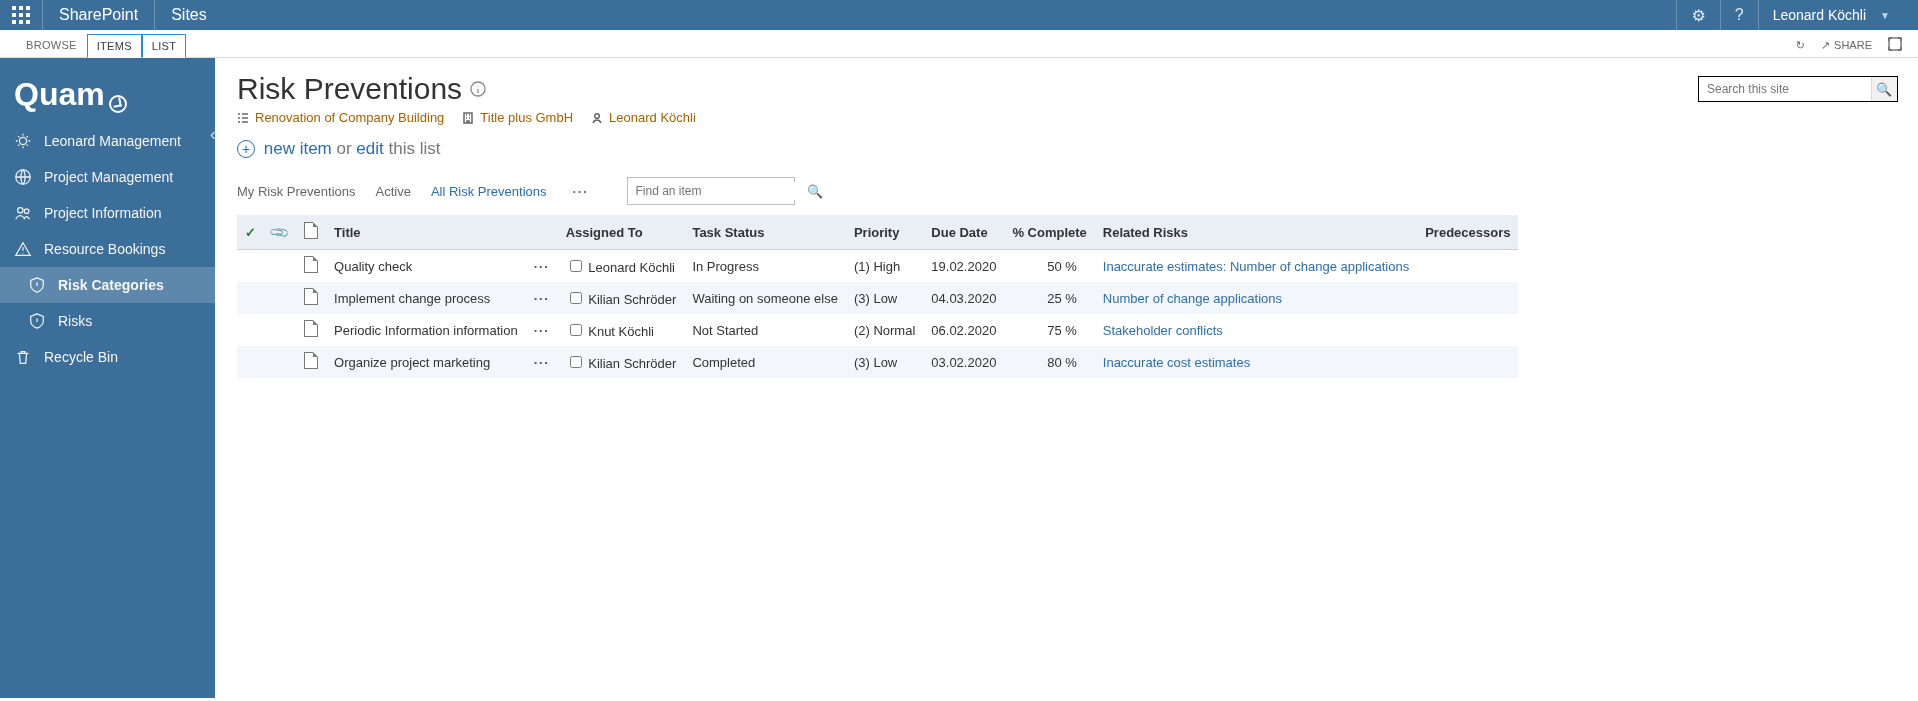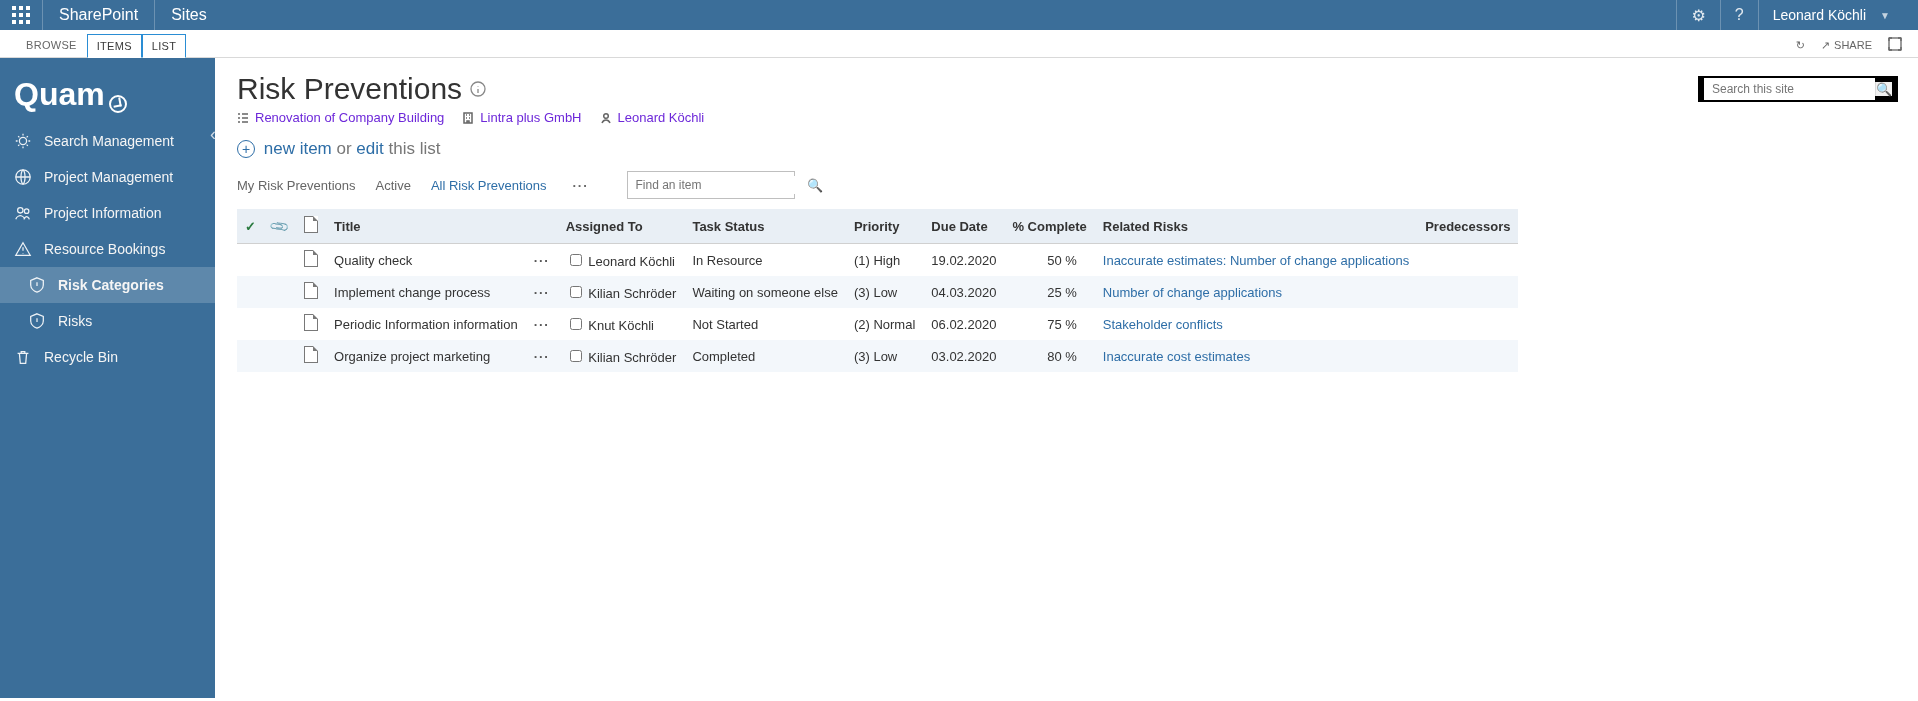--- a/index.html
+++ b/index.html
@@ -39,30 +39,30 @@
   .collapse-nub{position:absolute;right:-1px;top:66px;color:#cfd9e3;font-size:18px;}
   .navitem{display:flex;align-items:center;gap:12px;padding:9px 14px 9px 14px;font-size:14px;color:#f5f5f5;cursor:pointer;}
   .navitem.indent{padding-left:28px;}
   .navitem.selected{background:rgba(255,255,255,.18);font-weight:600;}
   .nav-ico{width:18px;height:18px;opacity:.9;display:inline-flex;align-items:center;justify-content:center;}
   .nav-ico svg{stroke:#fff;fill:none;stroke-width:1.4;}
   
   .main{flex:1;padding:14px 20px 20px 22px;position:relative;}
   .page-title-row{display:flex;align-items:center;justify-content:space-between;}
   .page-title{font-size:30px;font-weight:300;color:#333;display:flex;align-items:center;gap:8px;}
-  .searchsite{border:6px solid #000000;display:flex;align-items:center;height:26px;width:200px;}
+  .searchsite{border:1px solid #000000;display:flex;align-items:center;height:26px;width:200px;}
   .searchsite input{border:none;outline:none;flex:1;padding:4px 8px;font-size:12px;color:#777;}
   .searchsite .mag{width:26px;text-align:center;color:#444;background:#f1f1f1;border-left:1px solid #d9d9d9;height:100%;display:flex;align-items:center;justify-content:center;}
   .breadcrumb{color:#555;font-size:13px;display:flex;align-items:center;gap:18px;margin-top:4px;}
-  .breadcrumb .bc{display:flex;align-items:center;gap:6px;color:#6d28d9;}
+  .breadcrumb .bc{display:flex;align-items:center;gap:6px;color:#a16207;}
   .breadcrumb .bc svg{width:12px;height:12px;stroke:#666;fill:none;stroke-width:1.5;}
   .newitem-row{margin-top:14px;font-size:17px;color:#777;}
   .newitem-row .plus{display:inline-flex;align-items:center;justify-content:center;width:18px;height:18px;border:1px solid var(--sp-link);border-radius:50%;color:var(--sp-link);font-size:14px;line-height:1;margin-right:4px;}
   .newitem-row a{color:var(--sp-link);text-decoration:none;}
-  .viewbar{margin-top:12px;display:flex;align-items:center;gap:20px;color:#666;font-size:13px;}
+  .viewbar{margin-top:18px;display:flex;align-items:center;gap:20px;color:#666;font-size:13px;}
   .viewbar .view{cursor:pointer;}
   .viewbar .view.active{color:var(--sp-link);}
   .viewbar .more-dots{color:#666;padding:0 6px;cursor:pointer;font-weight:bold;letter-spacing:1px;}
   .finditem{border:1px solid #bfbfbf;display:flex;align-items:center;height:28px;width:168px;margin-left:12px;gap:9px;}
   .finditem input{border:none;outline:none;flex:1;padding:2px 8px;font-size:12px;color:#777;}
   .finditem .mag{width:24px;text-align:center;color:#444;height:100%;display:flex;align-items:center;justify-content:center;}
   
   table.list{width:1155px;border-collapse:collapse;margin-top:10px;font-size:13px;}
   table.list th{background:#e9eff5;text-align:left;font-weight:600;color:#333;padding:7px 8px;border-bottom:1px solid #d0d0d0;white-space:nowrap;}
   table.list td{padding:6px 8px;vertical-align:middle;white-space:nowrap;}
@@ -139,21 +139,21 @@
     </div>
     <span class="collapse-nub">‹</span>
 
     <div class="navitem">
       <span class="nav-ico">
           <svg viewBox="0 0 20 20">
             <circle cx="10" cy="10" r="4"></circle>
             <path d="M10 2v2M10 16v2M2 10h2M16 10h2M4.6 4.6l1.4 1.4M14 14l1.4 1.4M4.6 15.4l1.4-1.4M14 6l1.4-1.4"></path>
           </svg>
         </span>
-      <span>Search Management</span>
+      <span>Leonard Management</span>
     </div>
     <div class="navitem">
       <span class="nav-ico">
           <svg viewBox="0 0 20 20">
             <circle cx="10" cy="10" r="8"></circle>
             <path d="M2 10h16M10 2c3 3 3 13 0 16M10 2c-3 3-3 13 0 16"></path>
           </svg>
         </span>
       <span>Project Management</span>
     </div>
@@ -223,21 +223,21 @@
         <svg viewBox="0 0 12 12">
             <path d="M1 2h2M1 6h2M1 10h2M5 2h6M5 6h6M5 10h6"></path>
           </svg>
         <span>Renovation of Company Building</span>
       </span>
       <span class="bc">
         <svg viewBox="0 0 12 12">
             <rect x="2" y="1" width="8" height="10"></rect>
             <path d="M4 3h1M7 3h1M4 6h1M7 6h1M5 11v-2h2v2"></path>
           </svg>
-        <span>Lintra plus GmbH</span>
+        <span>Title plus GmbH</span>
       </span>
       <span class="bc">
         <svg viewBox="0 0 12 12">
             <circle cx="6" cy="4" r="2.3"></circle>
             <path d="M2 11c1-2.5 3-3 4-3s3 .5 4 3"></path>
           </svg>
         <span>Leonard Köchli</span>
       </span>
     </div>
 
@@ -275,21 +275,21 @@
         </tr>
       </thead>
       <tbody id="table-body">
           <tr>
             <td class="sel-col"></td>
             <td class="attach-col"></td>
             <td class="type-col"><span class="doc-icon white"></span></td>
             <td>Quality check</td>
             <td class="menu-col"><span class="row-dots">···</span></td>
             <td><input type="checkbox" style=""> Leonard Köchli</td>
-            <td>In Resource</td>
+            <td>In Progress</td>
             <td>(1) High</td>
             <td>19.02.2020</td>
             <td class="complete-col">50 %</td>
             <td><span class="link">Inaccurate estimates: Number of change applications</span></td>
             <td></td>
           </tr>
           <tr class="row-alt">
             <td class="sel-col"></td>
             <td class="attach-col"></td>
             <td class="type-col"><span class="doc-icon "></span></td>

